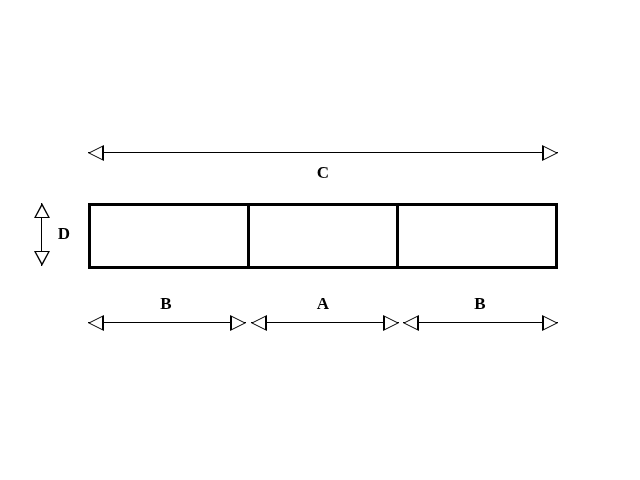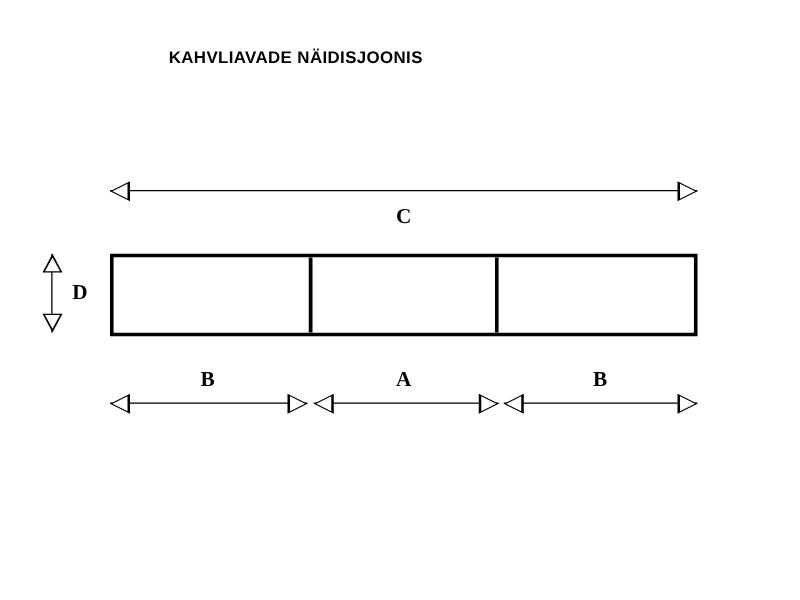--- a/index.html
+++ b/index.html
@@ -165,21 +165,20 @@
     color: #000000;
     text-align: center;
     white-space: nowrap;
   }
 </style>
 </head>
 <body>
 
 <div id="stage">
 
-  <div class="title">KAHVLIAVADE NÄIDISJOONIS</div>
 
   <div class="dim-h" style="left:88px; top:145px; width:470px;">
     <div class="line"></div>
     <div class="arrow-h left"></div>
     <div class="arrow-h right"></div>
   </div>
   <div class="dim-label" style="left:88px; top:163px; width:470px;">C</div>
 
   <div class="dim-v" style="left:34px; top:203px; height:63px;">
     <div class="line"></div>

